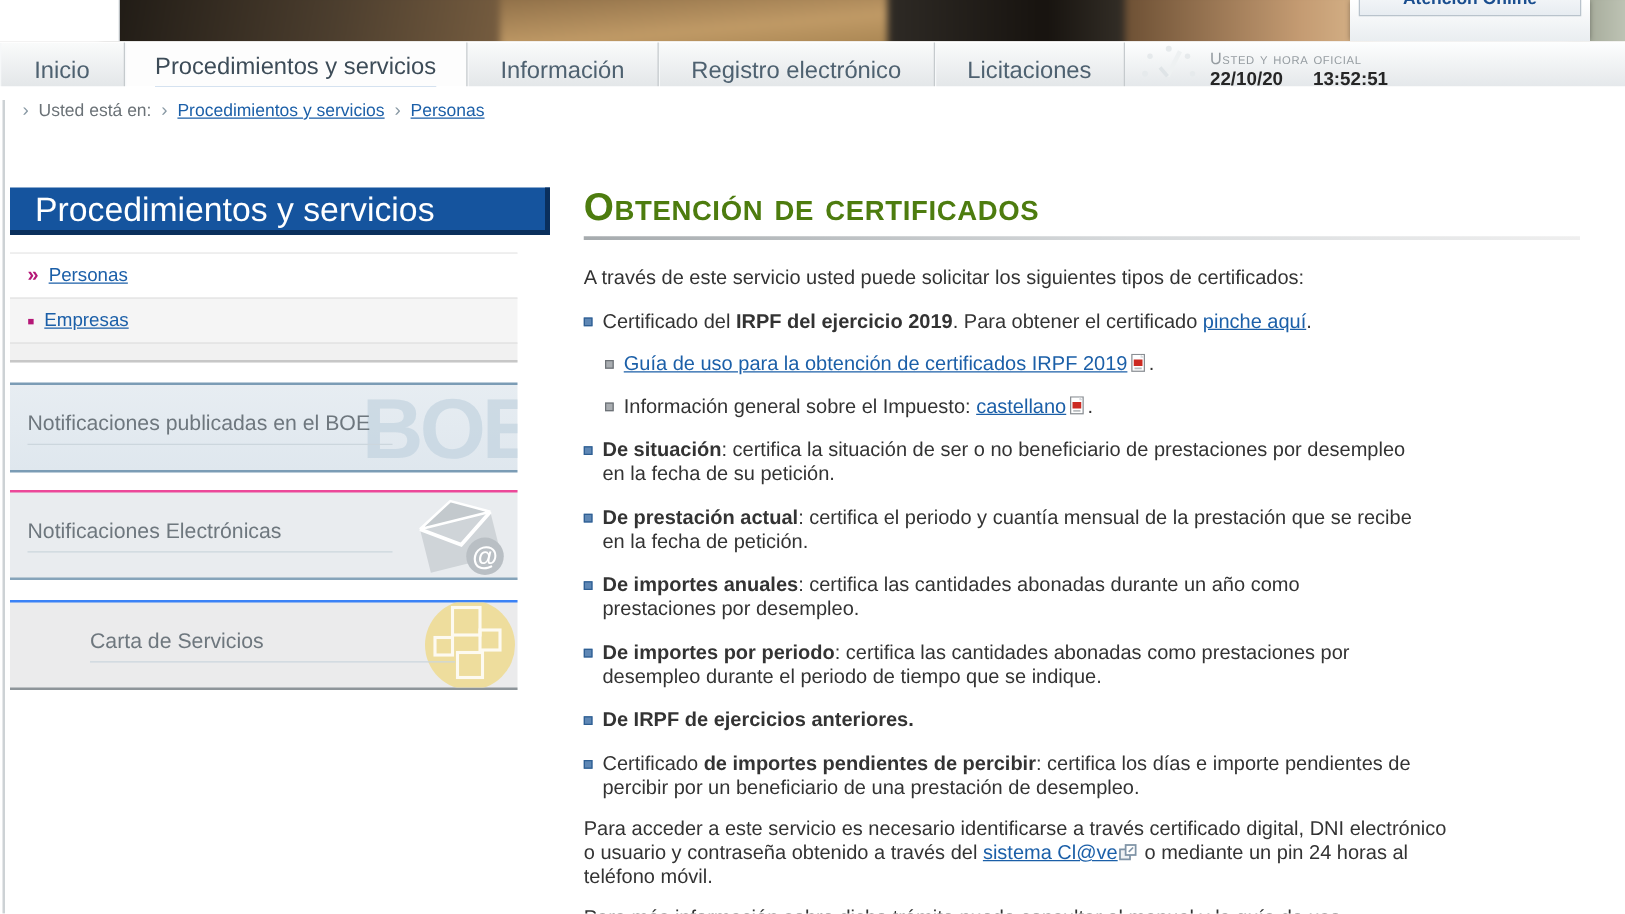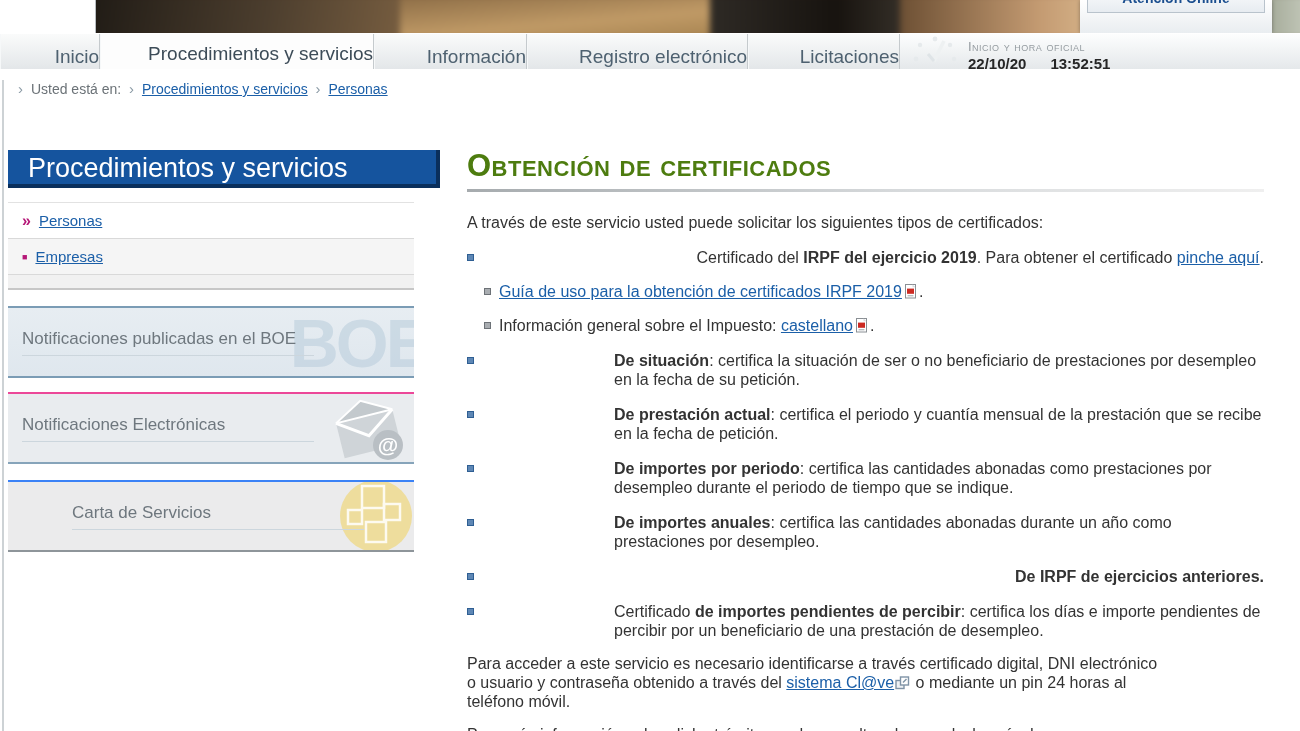--- a/index.html
+++ b/index.html
@@ -14,21 +14,21 @@
   .ph1 { left:80px;  width:340px; background:linear-gradient(100deg,#1d1914,#4c3e2e 55%,#7c6142); }
   .ph2 { left:400px; width:330px; background:linear-gradient(175deg,#8a6b45,#c09a66 60%,#a5824f); }
   .ph3 { left:710px; width:210px; background:linear-gradient(90deg,#2e2a25,#17130f 60%,#3c362e); }
   .ph4 { left:900px; width:200px; background:linear-gradient(90deg,#6d5034,#c49b72 70%,#d8b68c); }
   .ph5 { left:1255px; width:60px; background:linear-gradient(90deg,#9aa08e,#c9cec0); }
   .atn-panel { position:absolute; top:0; right:28px; width:192px; height:33px; background:linear-gradient(#ffffff,#e9edf0); box-shadow:0 0 4px rgba(0,0,0,.35); }
   .atn-btn { position:absolute; top:-17px; left:7px; width:178px; height:30px; border:1px solid #b9c3cc; background:linear-gradient(#ffffff,#e7ecf1); color:#1a4e8f; font-weight:bold; font-size:14px; font-family:inherit; cursor:pointer; }
 
   
   .tabbar { position:absolute; top:33px; left:0; width:1300px; height:47px; display:flex; background:linear-gradient(#fafbfb,#dce0e3); border-top:1px solid #fff; }
-  .tab { position:relative; display:flex; align-items:center; justify-content:flex-end; border-right:1px solid #c5cacd; box-shadow:inset 1px 0 0 #f6f8f9; color:#4e6170; font-size:19px; cursor:pointer; }
+  .tab { position:relative; display:flex; align-items:center; justify-content:center; border-right:1px solid #c5cacd; box-shadow:inset 1px 0 0 #f6f8f9; color:#4e6170; font-size:19px; cursor:pointer; }
   .tab.has-bar::after { content:""; position:absolute; left:0; right:0; bottom:0; height:5px; background:var(--bar,#999); }
   .t0 { width:100px; }
   .t1 { width:274px; }
   .t2 { width:153px; }
   .t3 { width:221px; }
   .t4 { width:152px; }
   .tab.active { background:#fdfdfd; color:#3d4c58; }
   .tab.active .tab-label { border-bottom:2px solid #1d62ac; padding-bottom:4px; }
   .datebox { position:relative; flex:1; display:flex; align-items:center; gap:10px; padding-left:12px; background:linear-gradient(#fdfefe,#dfe3e6); border-bottom:3px solid #4f5a62; }
   .dt-label { font-variant:small-caps; letter-spacing:.5px; color:#959ca1; font-size:13px; line-height:13px; }
@@ -59,21 +59,21 @@
   .boe-mark { position:absolute; right:-14px; top:-4px; font-size:68px; font-weight:bold; color:#bccfdd; opacity:.6; letter-spacing:-3px; z-index:1; }
   .box-svg { position:absolute; right:0; bottom:-2px; z-index:1; }
 
   
   .main { position:absolute; top:148px; left:467px; width:797px; color:#333; }
   .main h1 { font-variant:small-caps; font-weight:bold; color:#4d7c0f; font-size:31px; letter-spacing:.5px; }
   .rule { height:3px; margin-top:5px; background:linear-gradient(to right,#a6abae,#d7dadc 55%,#efefef); }
   .intro { margin-top:22px; font-size:16px; }
   .bullets { margin-top:13px; }
   .b-item { display:flex; }
-  .b-item.lvl1 { margin-top:16px;justify-content:space-between; }
+  .b-item.lvl1 { margin-top:16px; }
   .b-item.lvl2 { margin-top:15px; margin-left:17px; }
   .b-sq { flex:0 0 7px; width:7px; height:7px; margin:6px 8px 0 0; }
   .lvl1 > .b-sq { background:#5e87b5; border:1px solid #2f5f93; }
   .lvl2 > .b-sq { background:#a9adb1; border:1px solid #6d7277; }
   .b-text { font-size:16px; line-height:19px; max-width:650px; }
   .b { font-weight:bold; }
   .lnk { color:#1b5fa8; text-decoration:underline; cursor:pointer; }
   .paras p { margin-top:14px; font-size:16px; line-height:19px; max-width:700px; }
   .inline-ico { display:inline-block; vertical-align:-2px; margin:0 1px; }
 </style>
@@ -120,21 +120,21 @@
             <circle cx="42" cy="24" r="2.2"></circle>
           <circle cx="34" cy="37" r="2.2"></circle>
             <circle cx="12" cy="37" r="2.2"></circle>
             <circle cx="4" cy="24" r="2.4"></circle>
             <circle cx="8" cy="10" r="2.2"></circle>
         </g>
         <line x1="22" y1="26" x2="32" y2="6" stroke="#eef1f2" stroke-width="3.6"></line>
         <line x1="22" y1="26" x2="16" y2="19" stroke="#dfe4e7" stroke-width="3"></line>
       </svg>
       <div>
-        <div class="dt-label">Inicio y hora oficial</div>
+        <div class="dt-label">Usted y hora oficial</div>
         <div class="dt-vals">
           <span>22/10/20</span>
           <span>13:52:51</span>
         </div>
       </div>
     </div>
   </div>
 
   <div class="breadcrumb">
     <span class="bc-arrow">›</span>
@@ -228,25 +228,25 @@
         <div class="b-item lvl1">
           <span class="b-sq"></span>
           <div class="b-text"><span class="b">De situación</span><span>: certifica la situación de ser o no beneficiario de prestaciones por desempleo en la fecha de su petición.</span></div>
         </div>
         <div class="b-item lvl1">
           <span class="b-sq"></span>
           <div class="b-text"><span class="b">De prestación actual</span><span>: certifica el periodo y cuantía mensual de la prestación que se recibe en la fecha de petición.</span></div>
         </div>
         <div class="b-item lvl1">
           <span class="b-sq"></span>
+          <div class="b-text"><span class="b">De importes anuales</span><span>: certifica las cantidades abonadas durante un año como prestaciones por desempleo.</span></div>
+        </div>
+        <div class="b-item lvl1">
+          <span class="b-sq"></span>
           <div class="b-text"><span class="b">De importes por periodo</span><span>: certifica las cantidades abonadas como prestaciones por desempleo durante el periodo de tiempo que se indique.</span></div>
-        </div>
-        <div class="b-item lvl1">
-          <span class="b-sq"></span>
-          <div class="b-text"><span class="b">De importes anuales</span><span>: certifica las cantidades abonadas durante un año como prestaciones por desempleo.</span></div>
         </div>
         <div class="b-item lvl1">
           <span class="b-sq"></span>
           <div class="b-text"><span class="b">De IRPF de ejercicios anteriores.</span></div>
         </div>
         <div class="b-item lvl1">
           <span class="b-sq"></span>
           <div class="b-text"><span>Certificado </span><span class="b">de importes pendientes de percibir</span><span>: certifica los días e importe pendientes de percibir por un beneficiario de una prestación de desempleo.</span></div>
         </div>
       </div>

